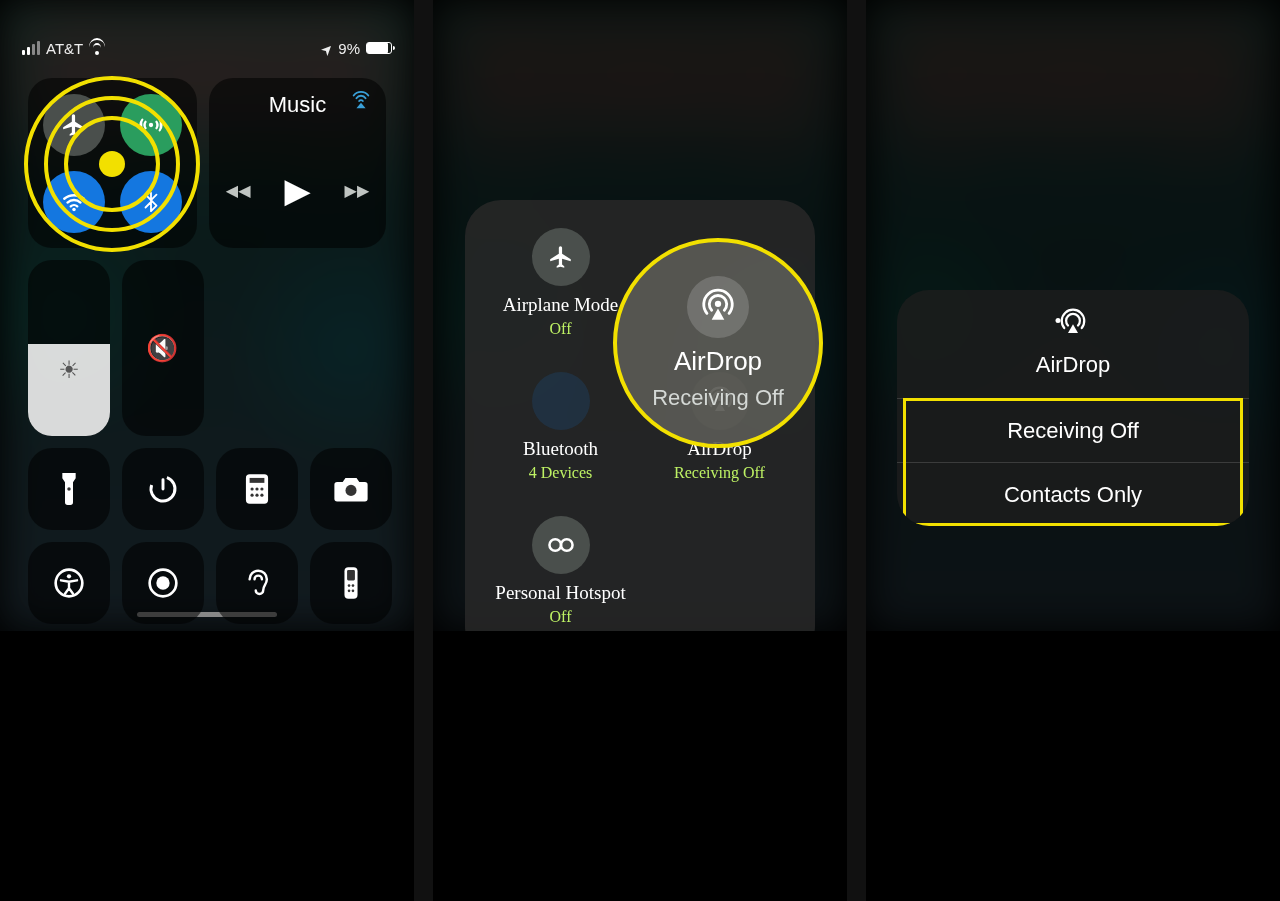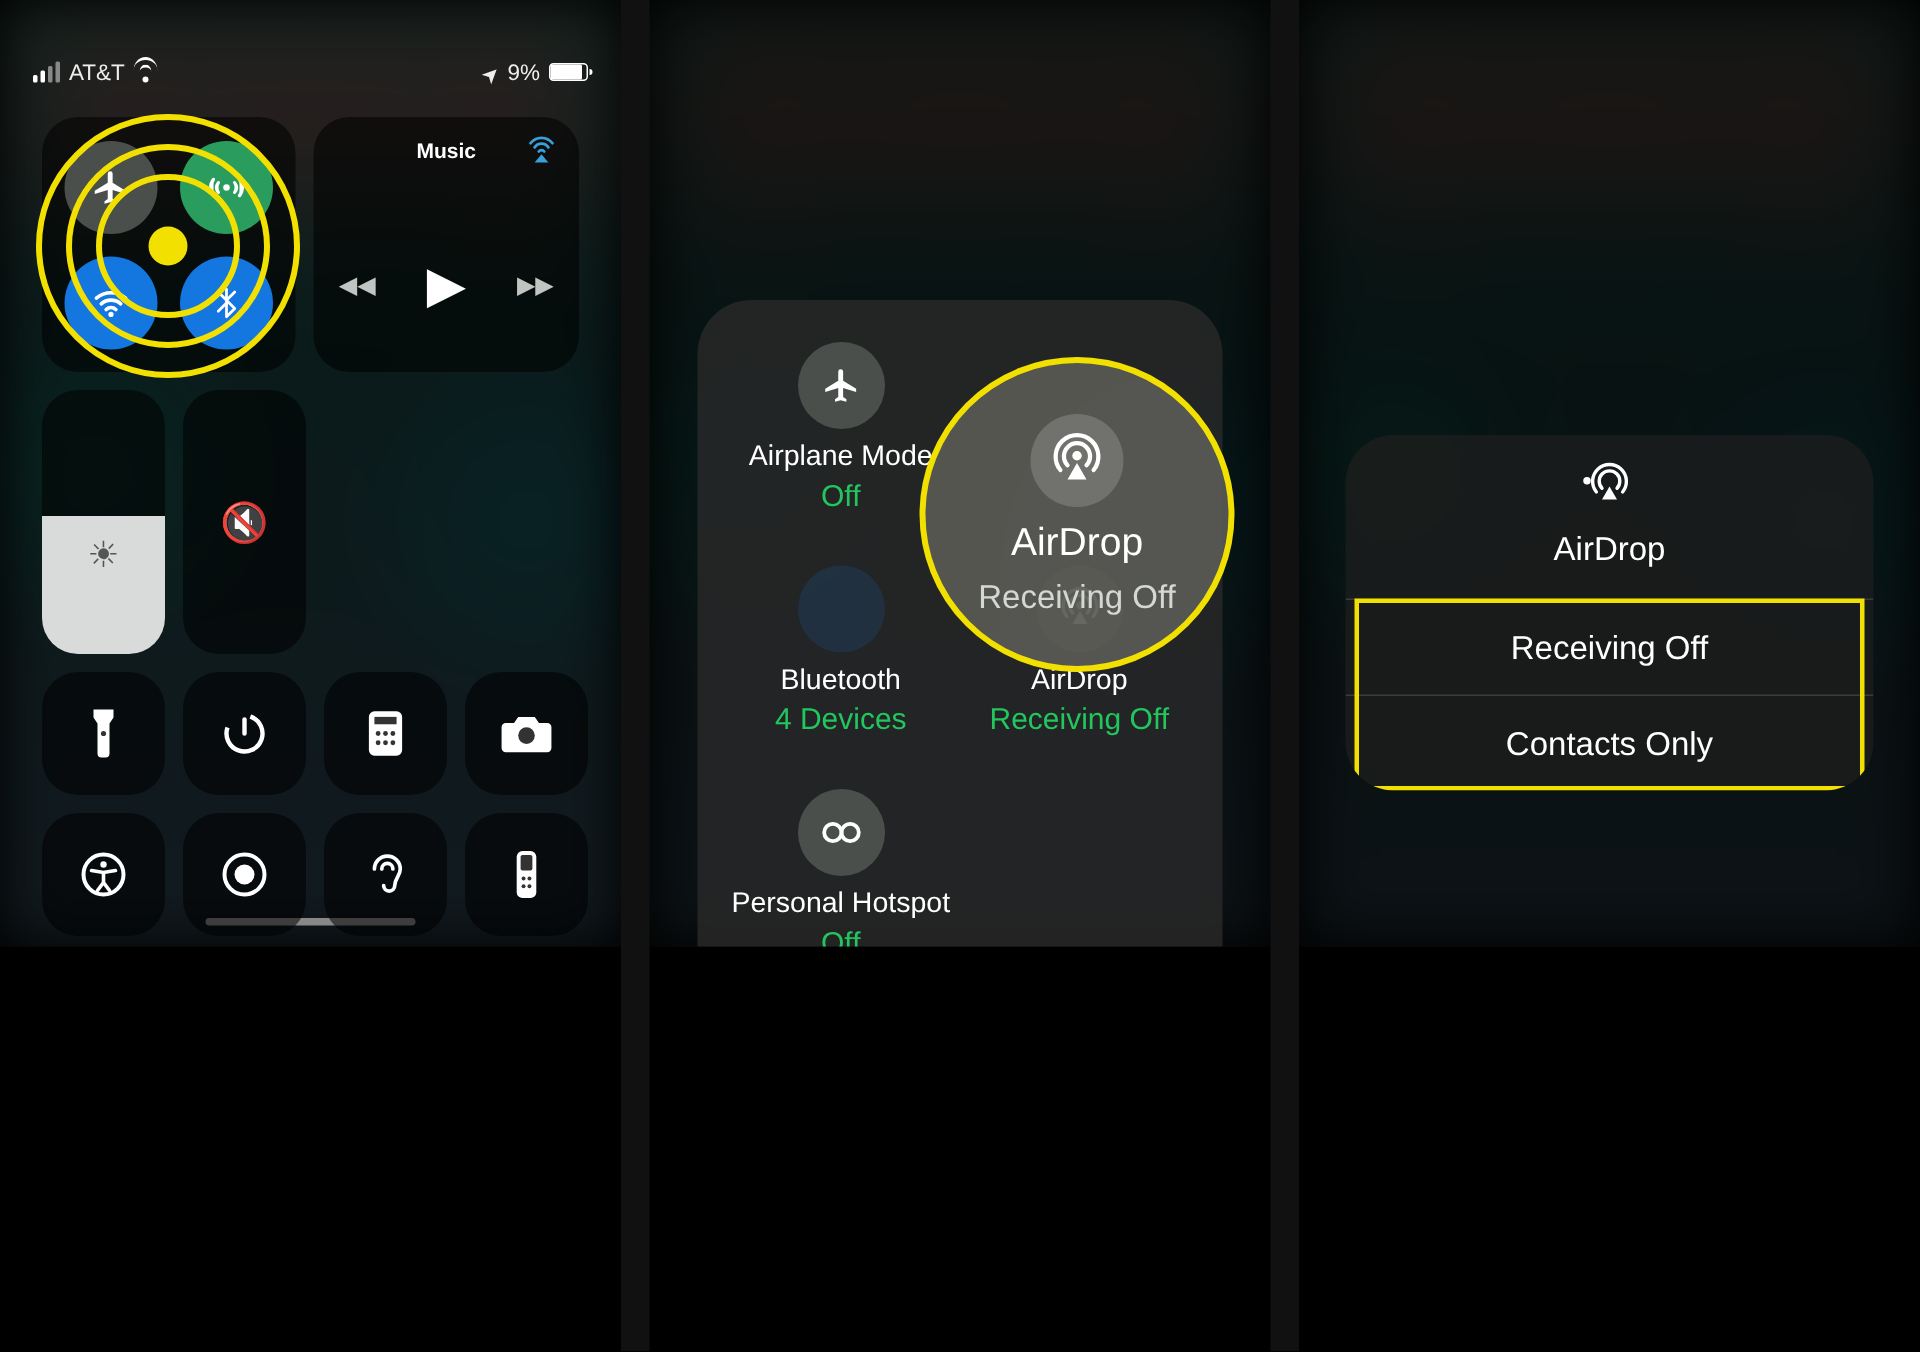--- a/index.html
+++ b/index.html
@@ -48,39 +48,39 @@
   .conn .cbtn { border-radius:50%; width:62px; height:62px; display:flex; align-items:center; justify-content:center; color:#fff; justify-self:center; align-self:center;}
   .c-grey { background:#4a4f4c; } .c-green{background:#2a9d5e;} .c-blue{background:#1477e0;}
   .ring { position:absolute; border:4px solid #f2e000; border-radius:50%; pointer-events:none;}
   .conn .ring.r1{ left:36px; top:38px; width:96px; height:96px;}
   .conn .ring.r2{ left:16px; top:18px; width:136px; height:136px;}
   .conn .ring.r3{ left:-4px; top:-2px; width:176px; height:176px;}
   .bull{ position:absolute; width:26px;height:26px;border-radius:50%;background:#f2e000; left:71px; top:73px;}
 
   .music { width:178px; height:170px; padding:14px 10px; display:flex; flex-direction:column; align-items:center; position:relative;}
   .music .ap { position:absolute; right:14px; top:12px; color:#3aa0d8;}
-  .music h4{ font-weight:700; font-size:14px;}
+  .music h4{ font-weight:400; font-size:22px;}
   .transport{ margin-top:auto; margin-bottom:24px; display:flex; gap:34px; align-items:center; color:#c0c5c2;}
   .play{ color:#fff; font-size:34px;}
   .screen-mirror{ width:178px; height:82px; display:flex; align-items:center; gap:12px; padding:0 16px; font-size:17px; color:#fff;}
   .vslider{ width:82px; height:176px; border-radius:24px; background:rgba(0,0,0,0.55); display:flex; flex-direction:column; justify-content:flex-end; overflow:hidden;}
   .vslider .fill{ background:rgba(255,255,255,0.85); flex:0 0 52%; display:flex; align-items:flex-start; justify-content:center; padding-top:12px; color:#555;}
   .second-col{ display:flex; flex-direction:column; gap:12px; }
   .grid4{ display:grid; grid-template-columns:repeat(4,82px); grid-auto-rows:82px; gap:12px; margin-top:12px;}
   .homebar{ position:absolute; bottom:14px; left:50%; transform:translateX(-50%); width:140px; height:5px; border-radius:3px; background:#888;}
 
   
   svg { overflow:visible; }
 
   
-  .expanded { margin: 200px auto 0; width:350px; background:rgba(40,40,40,0.85); border-radius:36px; padding:28px 16px 36px; display:grid; grid-template-columns:1fr 1fr; row-gap:34px; position:relative;}
+  .expanded { margin: 200px auto 0; width:350px; background:rgba(40,40,40,0.85); border-radius:36px; padding:28px 16px 36px; display:grid; grid-template-columns:1fr 1fr; row-gap:34px; position:relative;font-family:Liberation Serif, serif;}
   .exp-item{ display:flex; flex-direction:column; align-items:center; gap:8px; }
   .exp-item .cbtn{ width:58px;height:58px;border-radius:50%;display:flex;align-items:center;justify-content:center;}
   .exp-item .lbl{ font-size:19px; color:#fff;}
-  .exp-item .sub{ font-size:20px; color:#22c55e; margin-top:-4px;text-align:center;}
+  .exp-item .sub{ font-size:16px; color:#bef264; margin-top:-4px;text-align:center;}
   .redact{ width:68px; height:18px; background:#6e7670; margin-top:-3px;}
   .callout{ position:absolute; left:180px; top:38px; width:210px; height:210px; border-radius:50%; border:4px solid #f2e000; background:rgba(90,90,85,0.92); display:flex; flex-direction:column; align-items:center; justify-content:center; gap:8px; z-index:5;}
   .callout .cbtn{ width:62px;height:62px;border-radius:50%;background:rgba(200,200,200,0.25);display:flex;align-items:center;justify-content:center;}
   .callout .t1{ font-size:26px; font-weight:500; color:#fff;}
   .callout .t2{ font-size:22px; color:#d4d8d5;}
   .leader{ position:absolute; width:2px; background:#f2e000; transform-origin:top; z-index:4;}
   .leader-dot{ position:absolute; width:14px;height:14px;border-radius:50%;background:#f2e000; z-index:4;}
 
   
   .adpanel{ margin: 290px auto 0; width:352px; background:rgba(30,30,30,0.78); border-radius:32px; overflow:hidden; position:relative;}

